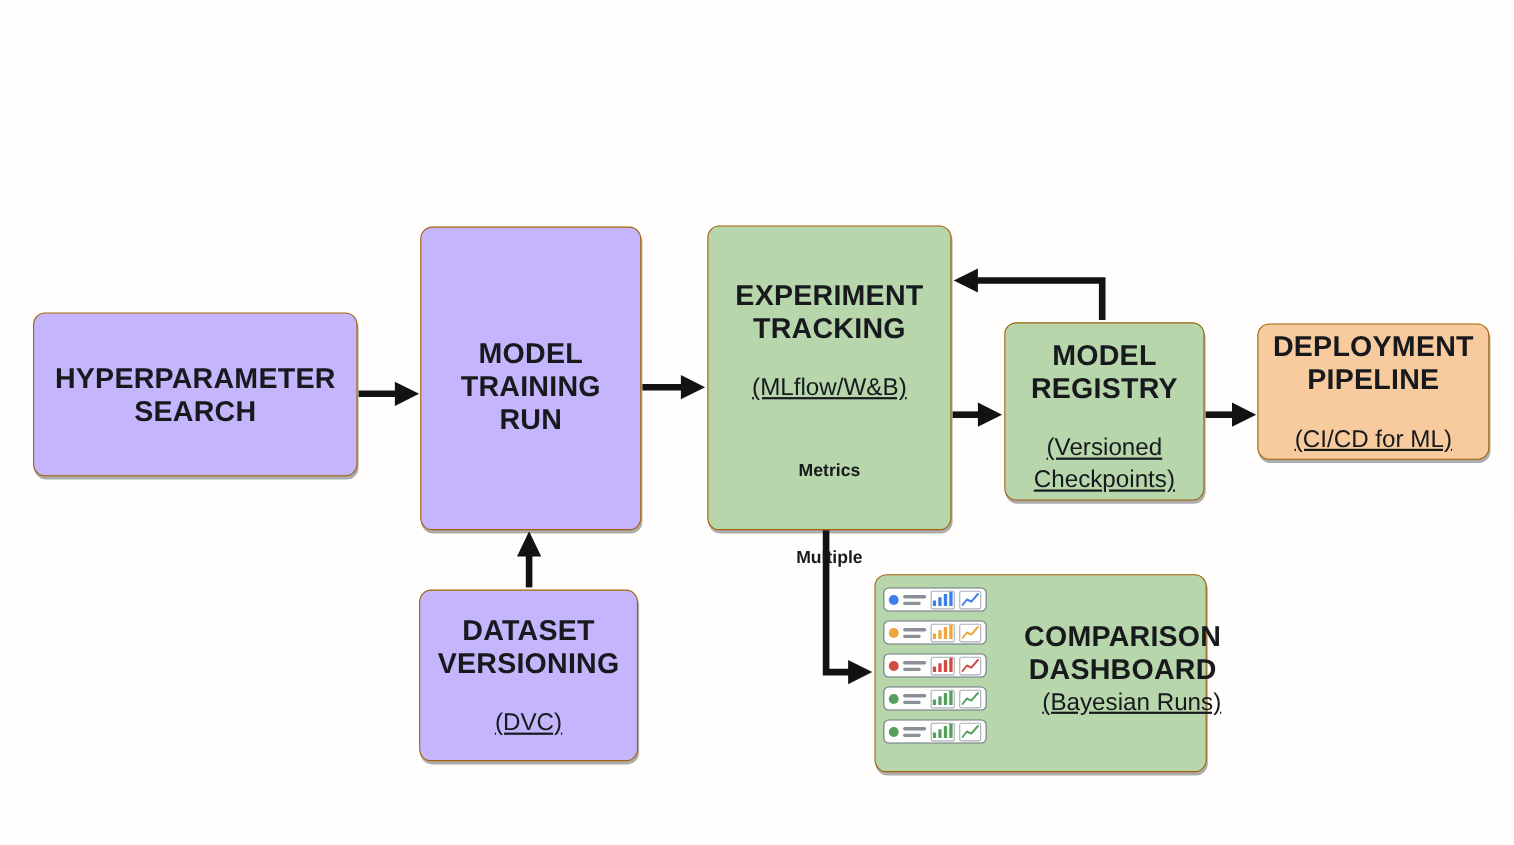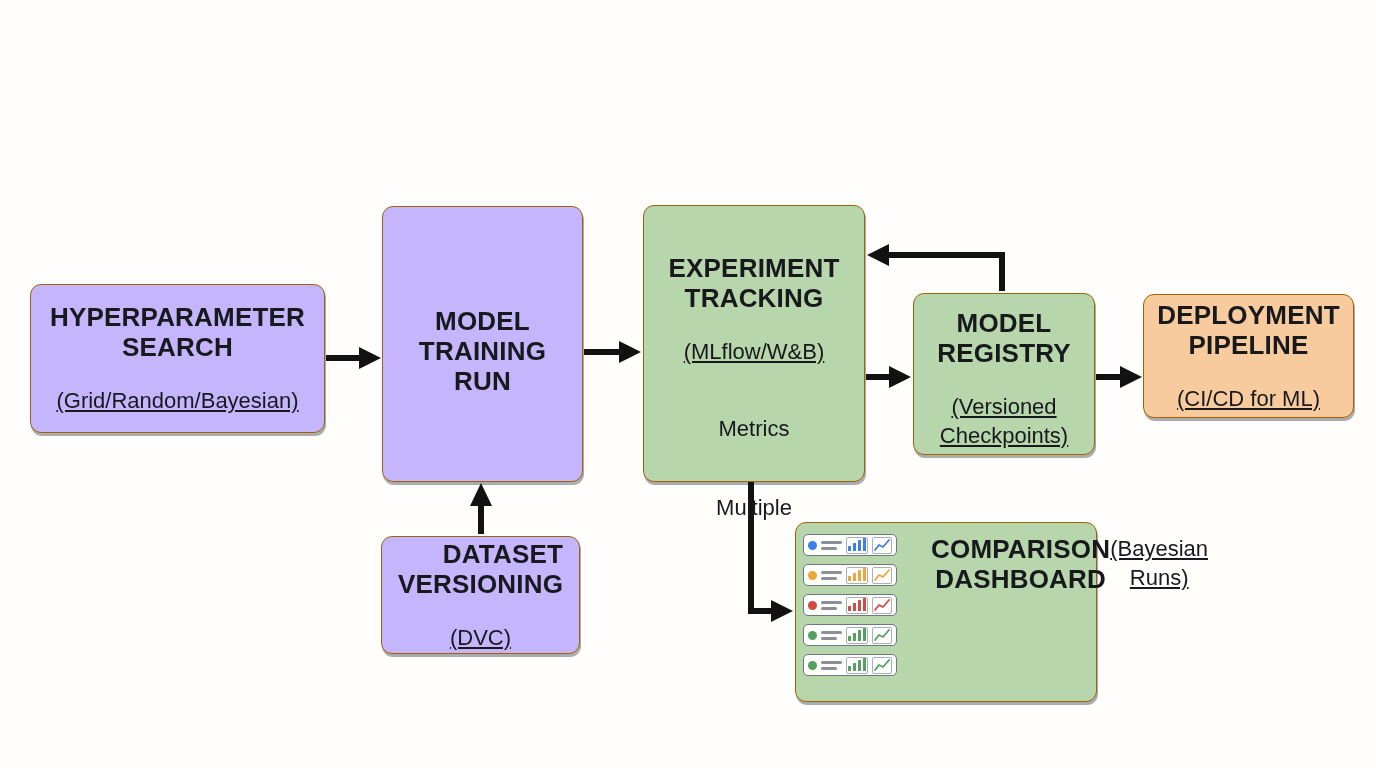--- a/index.html
+++ b/index.html
@@ -13,25 +13,25 @@
     display:flex;flex-direction:column;align-items:center;justify-content:center;
     text-align:center;
     box-shadow:1px 3px 0 rgba(18,20,24,0.35);
     gap:24px;
   }
   .fill-blue{background:#c4b5fd;}
   .fill-green{background:#b7d6ab;}
   .fill-orange{background:#f7cb9d;}
   .title{font-weight:700;font-size:26px;line-height:30px;letter-spacing:.2px;white-space:pre-line;}
   .subtitle{font-weight:400;font-size:22px;line-height:29px;white-space:pre-line;text-decoration:underline;}
-  .item{font-weight:400;font-size:22px;line-height:30px;}
+  .item{font-weight:700;font-size:16px;line-height:30px;}
 
   #box-hyper{left:30px;top:284px;width:295px;height:149px;}
   #box-training{left:382px;top:206px;width:201px;height:276px;padding-top:14px;}
-  #box-dataset{left:381px;top:536px;width:199px;height:118px;text-align:right;}
+  #box-dataset{left:381px;top:536px;width:199px;height:156px;}
   #box-exp{left:643px;top:205px;width:222px;height:277px;justify-content:flex-start;padding-top:47px;}
   #box-exp .item-0{margin-top:24px;}
   #box-exp .item-1{margin-top:25px;}
   #box-registry{left:913px;top:293px;width:182px;height:162px;padding-top:10px;}
   #box-deploy{left:1143px;top:294px;width:211px;height:124px;}
 
   #box-dash{left:795px;top:522px;width:302px;height:180px;flex-direction:row;align-items:stretch;justify-content:flex-start;padding:11px 6px 11px 7px;}
   #dash-rows{display:flex;flex-direction:column;gap:8px;width:104px;flex:0 0 auto;}
   .dash-row{
     box-sizing:border-box;width:94px;height:22px;background:#fdfdfc;
@@ -42,21 +42,21 @@
   .run-lines{display:flex;flex-direction:column;gap:3px;flex:0 0 auto;}
   .run-lines span{display:block;height:3px;border-radius:2px;background:#8a8f98;}
   .run-lines .l1{width:21px;}
   .run-lines .l2{width:16px;}
   .mini-chart{box-sizing:border-box;height:17px;background:#ffffff;border:1px solid #a9afb8;border-radius:2px;flex:0 0 auto;}
   .mini-bars{width:22px;display:flex;align-items:flex-end;justify-content:center;gap:1.5px;padding-bottom:1.5px;}
   .mini-bars i{display:block;width:3.5px;background:var(--c);border-radius:.5px;}
   .mini-bars .b1{height:5px;}.mini-bars .b2{height:8px;}.mini-bars .b3{height:11px;}.mini-bars .b4{height:13px;}
   .mini-line{width:20px;display:flex;align-items:center;justify-content:center;}
   .mini-line svg{display:block;}
-  #dash-text{flex:1;display:flex;flex-direction:row;align-items:flex-start;justify-content:center;text-align:center;padding-bottom:10px;}
+  #dash-text{flex:1;display:flex;flex-direction:column;align-items:flex-end;justify-content:center;text-align:center;padding-bottom:10px;}
 
   #arrow-layer{position:absolute;left:0;top:0;pointer-events:none;}
   #arrow-layer .stroke{stroke:#121212;stroke-width:6;fill:none;}
   #arrow-layer .head{fill:#121212;stroke:none;}
 </style>
 </head>
 <body>
 
 <div id="canvas">
 
@@ -87,21 +87,20 @@
     </g>
     <g>
       <polyline class="stroke" points="751,482 751,611 774,611"></polyline>
       <polygon class="head" points="793,611 771,600 771,622"></polygon>
     </g>
   </svg>
 
   <div id="box-hyper" class="box fill-blue">
     <div class="title">HYPERPARAMETER
 SEARCH</div>
-    <div class="subtitle">(Grid/Random/Bayesian)</div>
   </div>
 
   <div id="box-training" class="box fill-blue">
     <div class="title">MODEL
 TRAINING
 RUN</div>
   </div>
 
   <div id="box-dataset" class="box fill-blue">
     <div class="title">DATASET

